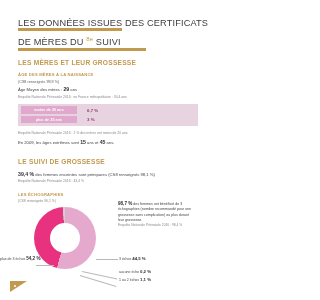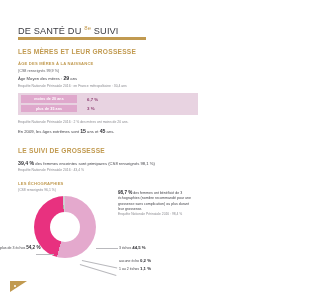--- a/index.html
+++ b/index.html
@@ -215,22 +215,26 @@
     width: 2px;
     height: 2px;
     border-radius: 50%;
     background: #ffffff;
   }
 </style>
 </head>
 <body>
 
 <div class="header">
+  <div class="title-line">
+    <div class="title-text">LES DONNÉES ISSUES DES CERTIFICATS</div>
+    <div class="title-accent-1"></div>
+  </div>
   <div class="title-line title-line2">
-    <div class="title-text"><span>DE SANTÉ DU </span><span class="title-sup"><span>8</span><span>e</span></span><span> SUIVI</span></div>
+    <div class="title-text"><span>DE MÈRES DU </span><span class="title-sup"><span>8</span><span>e</span></span><span> SUIVI</span></div>
     <div class="title-accent-2"></div>
   </div>
 </div>
 
 <div class="section">
   <div class="section-head">LES MÈRES ET LEUR GROSSESSE</div>
   <div class="sub-head">ÂGE DES MÈRES À LA NAISSANCE</div>
   <div class="fine">(CS8 renseignés 99,9 %)</div>
   <div class="stat-line"><span>Âge Moyen des mères : </span><b>29</b><span> ans</span></div>
   <div class="source">Enquête Nationale Périnatale 2016 : en France métropolitaine : 30,4 ans</div>

